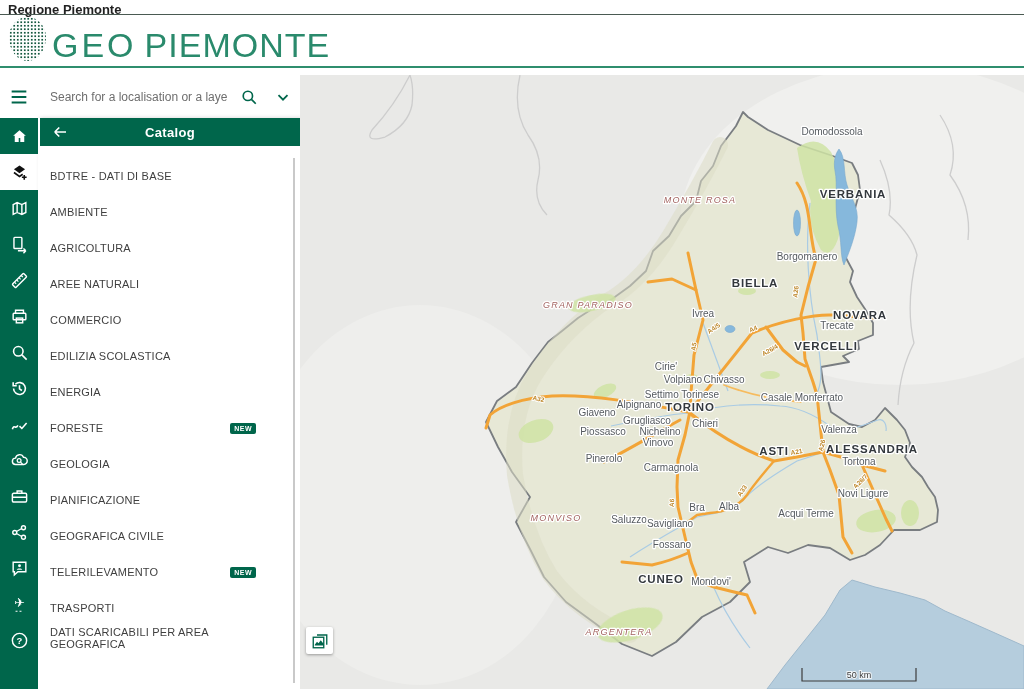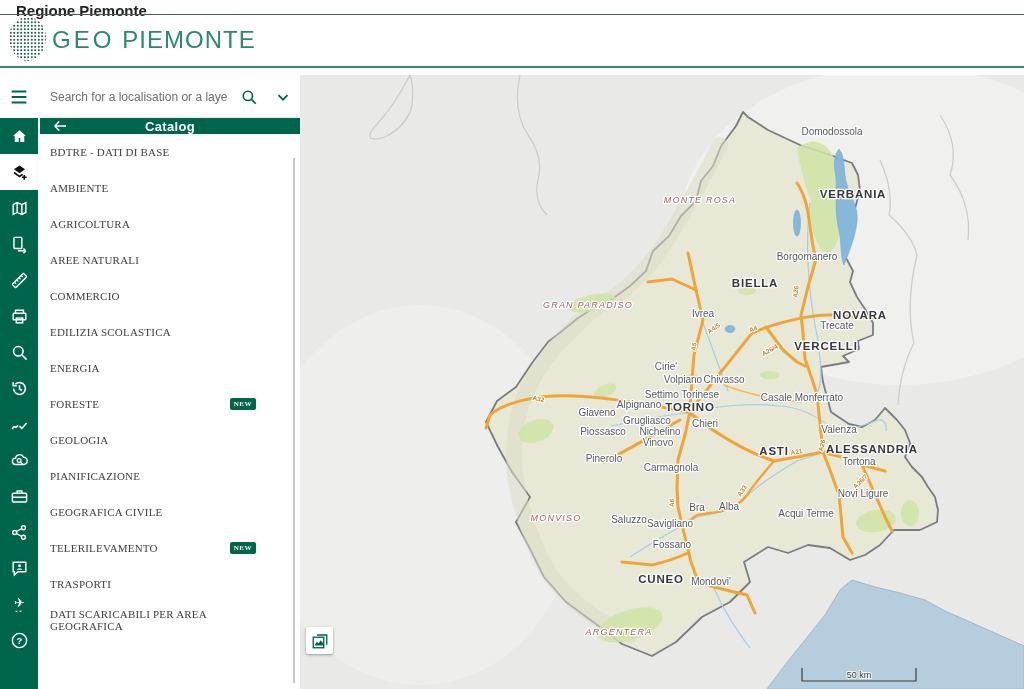--- a/index.html
+++ b/index.html
@@ -1,52 +1,52 @@
 <!DOCTYPE html>
 <html><head>
 <meta charset="utf-8">
 <style>
   * { margin:0; padding:0; box-sizing:border-box; }
   html,body { background:#ffffff; font-family:"Liberation Sans", sans-serif; }
   #app { position:relative; width:1024px; height:689px; overflow:hidden; background:#fff; }
 
   
   #header { position:absolute; left:0; top:0; width:1024px; height:68px; background:#fff; }
-  .gov-row { position:absolute; left:16px; top:2px; font-size:15px; font-weight:bold; color:#222; }
+  .gov-row { position:absolute; left:8px; top:2px; font-size:13px; font-weight:bold; color:#222; }
   .gov-rule { position:absolute; left:0; top:14px; width:1024px; height:1px; background:#4a5a52; }
   .brand-rule { position:absolute; left:0; top:66px; width:1024px; height:2px; background:#2f8e6e; }
   .logo-sphere { position:absolute; left:9px; top:17px; width:37px; height:44px; border-radius:50% 50% 50% 50%/46% 46% 54% 54%;
       background-image: radial-gradient(#14583f 1px, rgba(20,88,63,0) 1.3px);
       background-size:3.5px 3.5px; background-position:0 0; }
-  .logo-text { position:absolute; left:52px; top:26px; font-size:24px; color:#2a8a6c; letter-spacing:1px; font-weight:500; }
+  .logo-text { position:absolute; left:52px; top:26px; font-size:34px; color:#2a8a6c; letter-spacing:1px; font-weight:500; }
   .logo-text .geo { letter-spacing:3px; margin-right:8px; }
 
   
   #top-strip { position:absolute; left:0; top:75px; width:300px; height:43px; background:#fff; display:flex; align-items:center; }
   .menu-btn { width:38px; height:43px; border:0; background:transparent; color:#00664b; cursor:pointer; display:flex; align-items:center; justify-content:center; }
   .menu-btn svg { width:22px; height:22px; }
   #search-input { flex:1; border:0; outline:none; font-size:12px; color:#333; padding:0 4px 0 12px; font-family:"Liberation Sans",sans-serif; }
   #search-input::placeholder { color:#6e6e6e; }
   .strip-icon-btn { width:34px; height:43px; border:0; background:transparent; color:#00664b; cursor:pointer; display:flex; align-items:center; justify-content:center; }
   .strip-icon-btn svg { width:18px; height:18px; }
 
   
   #tool-rail { position:absolute; left:0; top:118px; width:38px; height:571px; background:#00664b; display:flex; flex-direction:column; }
   .tool { width:38px; height:36px; border:0; background:transparent; color:#ffffff; cursor:pointer; display:flex; align-items:center; justify-content:center; }
   .tool svg { width:19px; height:19px; }
   .tool.active { background:#ffffff; color:#111111; }
 
   
   #catalog { position:absolute; left:38px; top:118px; width:262px; height:571px; background:#fff; border-left:2px solid #ffffff; box-shadow:2px 0 4px rgba(0,0,0,.18); }
-  #catalog-header { height:16px; background:#00664b; color:#fff; display:flex; align-items:center; }
+  #catalog-header { height:28px; background:#00664b; color:#fff; display:flex; align-items:center; }
   .back-btn { width:40px; height:34px; border:0; background:transparent; color:#fff; cursor:pointer; display:flex; align-items:center; justify-content:center; }
   .back-btn svg { width:18px; height:18px; }
   #catalog-title { flex:1; text-align:center; font-size:13px; font-weight:bold; margin-right:40px; letter-spacing:.3px; }
   #catalog-list { list-style:none; }
-  #catalog-list li { height:36px; display:flex; align-items:center; padding:0 44px 0 10px; cursor:pointer;font-family:Liberation Serif, serif; }
+  #catalog-list li { height:36px; display:flex; align-items:flex-end; padding:0 44px 0 10px; cursor:pointer; }
   #catalog-list li span.lab { font-size:11px; color:#3f3f3f; font-weight:500; letter-spacing:.2px; }
   .badge-new { margin-left:auto; background:#00664b; color:#fff; font-size:7px; font-weight:bold; padding:2px 4px; border-radius:2px; letter-spacing:.5px; }
   .cat-scrollbar { position:absolute; right:5px; top:40px; width:2px; height:525px; background:#c9c9c9; }
 
   
   #map { position:absolute; left:300px; top:75px; width:724px; height:614px; background:#e9e9e7; }
   #map svg { display:block; }
   .lbl { font-family:"Liberation Sans",sans-serif; font-size:10px; fill:#555a5f; text-anchor:middle;
          paint-order:stroke; stroke:#ffffff; stroke-width:2.6px; stroke-linejoin:round; }
   .lbl.capital { font-weight:bold; font-size:11.5px; fill:#33383d; letter-spacing:.8px; }

